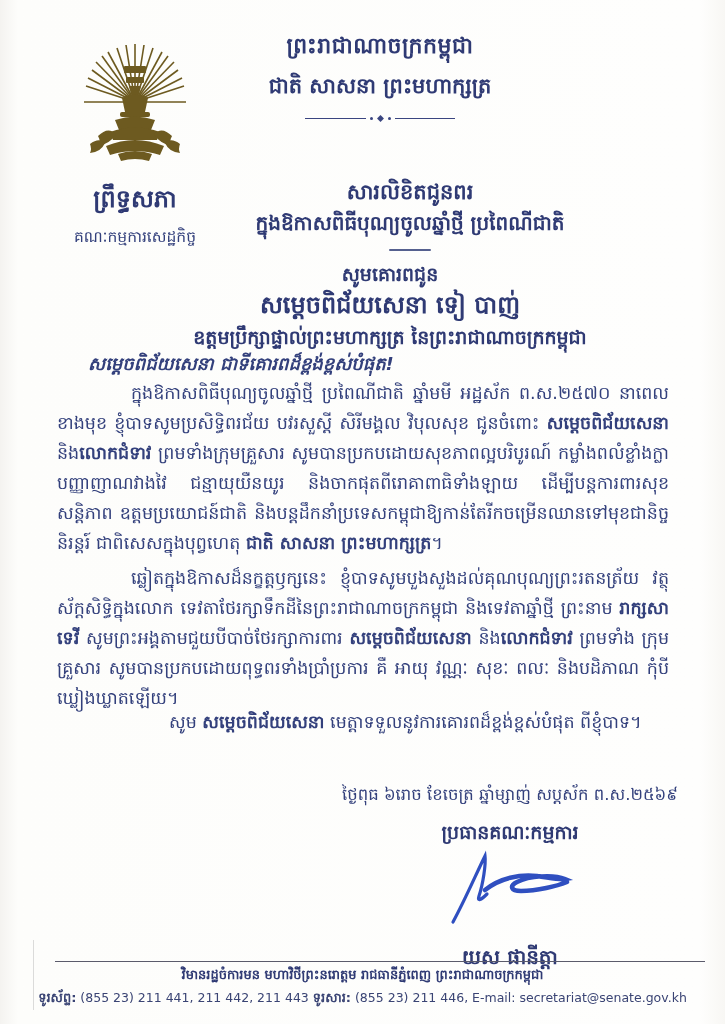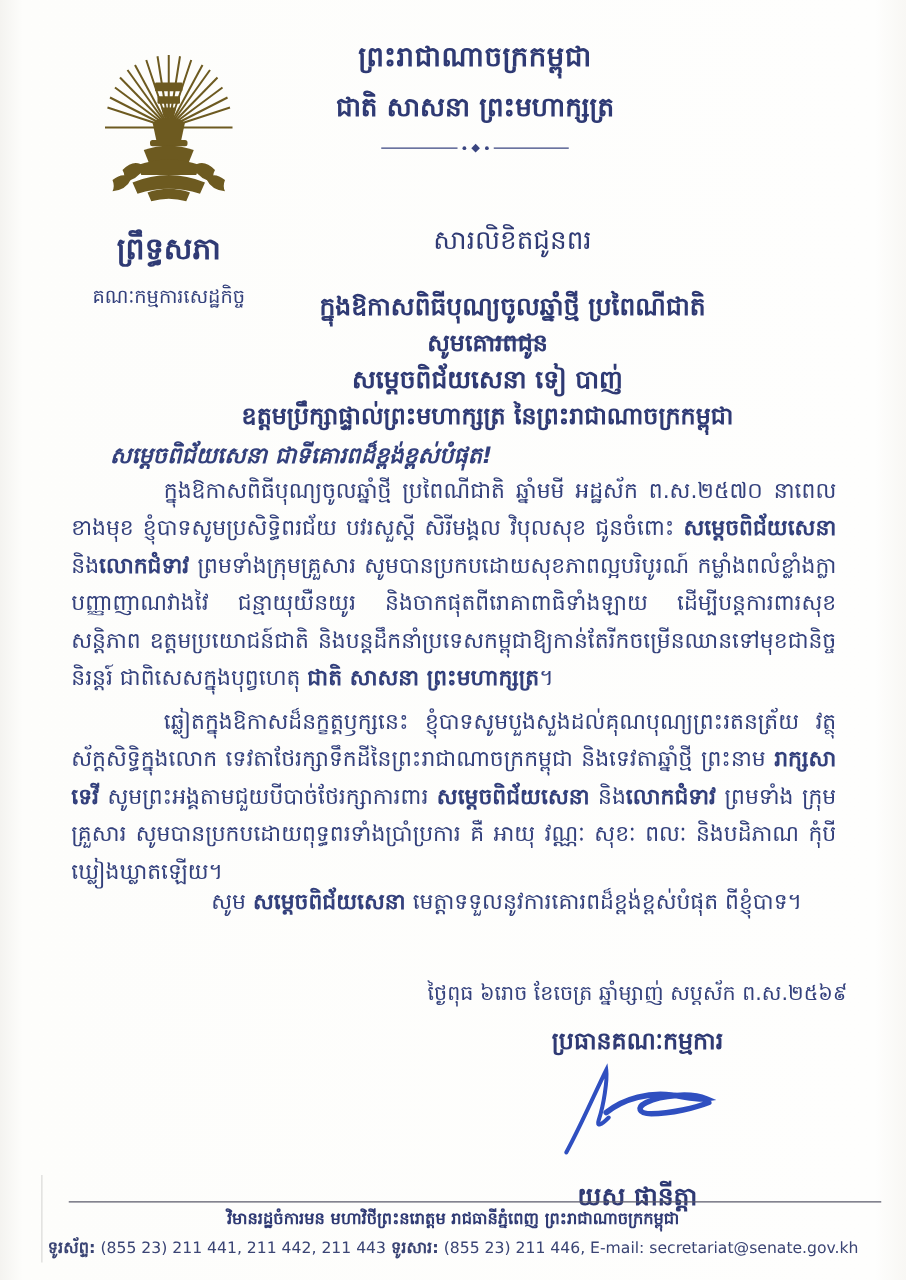--- a/index.html
+++ b/index.html
@@ -23,28 +23,28 @@
   .ornament .ln{height:1px;background:#3a4580;flex:1;}
   .ornament .dm{width:7px;height:7px;background:#3a4580;transform:rotate(45deg) scale(.7);}
   .ornament .dt{width:3px;height:3px;border-radius:50%;background:#3a4580;}
   
   .lh{position:absolute;left:40px;top:40px;width:190px;text-align:center;}
   .lh-emblem{display:block;margin:0 auto;}
   .lh-senate{font-size:24px;font-weight:bold;color:#2f3a74;margin-top:4px;}
   .lh-com{font-size:15.5px;color:#33407c;margin-top:6px;line-height:1.55;}
   
   .ttl{position:absolute;left:180px;top:178px;width:460px;text-align:center;color:#2f3a74;}
-  .ttl-1{font-size:21px;font-weight:normal;}
-  .ttl-2{font-size:20px;font-weight:bold;margin-top:23px;}
+  .ttl-1{font-size:21px;font-weight:bold;}
+  .ttl-2{font-size:20px;font-weight:bold;margin-top:1px;}
   .ttl-underline{width:42px;height:2px;background:#55608f;margin:9px auto 0;border-radius:2px;}
   
   .addr{position:absolute;left:110px;top:262px;width:560px;text-align:center;color:#2f3a74;}
   .addr div{margin-top:0;}
   .addr-salute{font-size:19px;font-weight:bold;}
-  .addr-name{font-size:20px;font-weight:bold;}
+  .addr-name{font-size:24px;font-weight:bold;}
   .addr-pos{font-size:19px;font-weight:bold;}
   
   .salutation{position:absolute;left:88px;top:352px;width:560px;font-size:18px;font-weight:bold;font-style:italic;color:#33407c;}
   .body-text{position:absolute;left:57px;width:612px;font-size:17.5px;line-height:30px;text-align:justify;color:#33407c;}
   .p1{top:378px;}
   .p2{top:563px;}
   .p3{top:707px;text-align:left;}
   .indent{display:inline-block;width:74px;}
   .indent2{display:inline-block;width:112px;}
   

